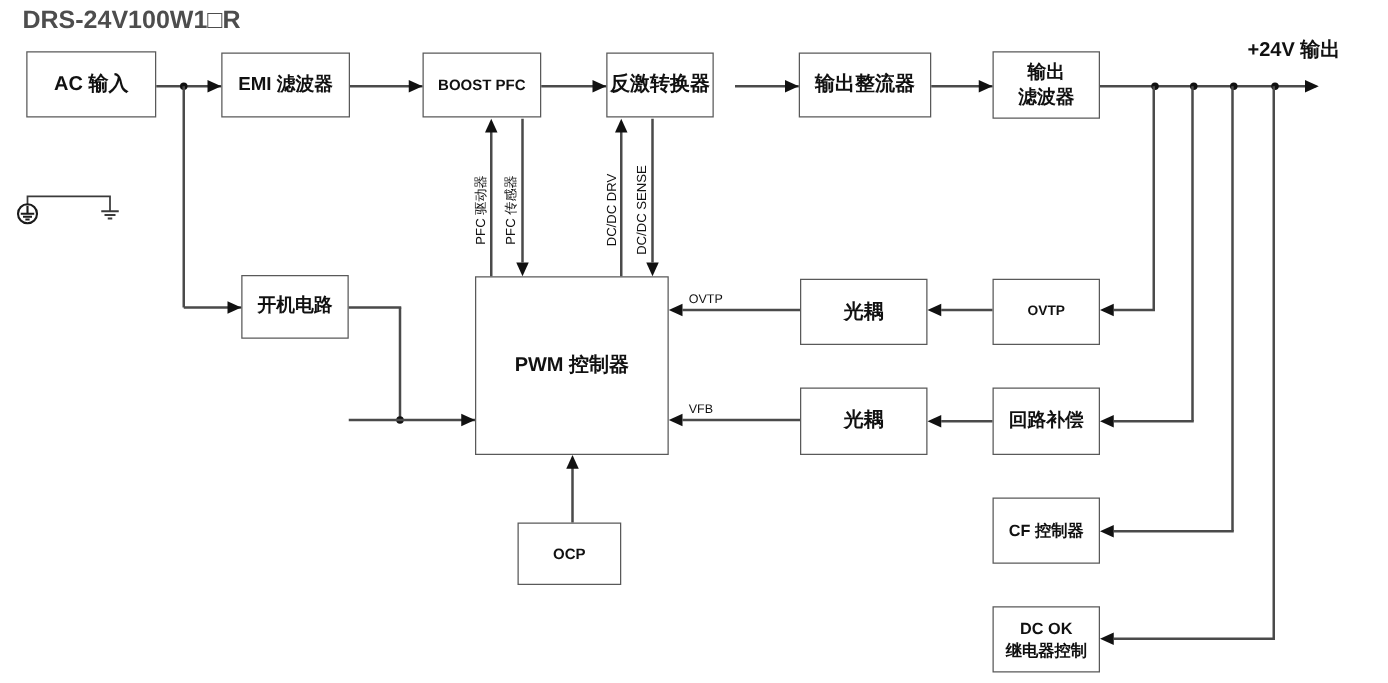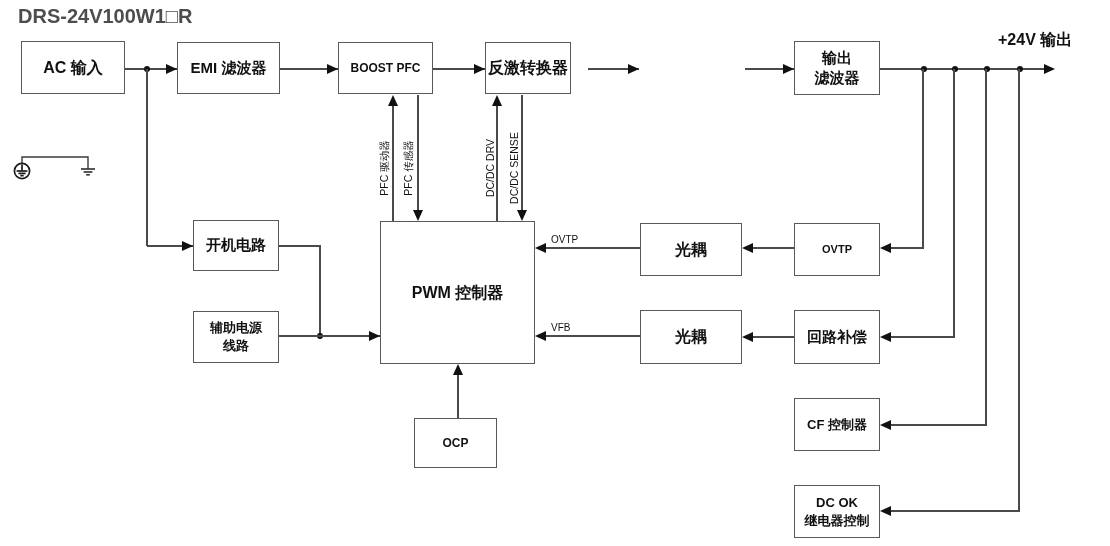--- a/index.html
+++ b/index.html
@@ -38,32 +38,31 @@
     </div>
   <div class="box" style="left:177px;top:42px;width:103px;height:52px;">
       <span>EMI 滤波器</span>
     </div>
   <div class="box fs12" style="left:338px;top:42px;width:95px;height:52px;">
       <span>BOOST PFC</span>
     </div>
   <div class="box fs16" style="left:485px;top:42px;width:86px;height:52px;">
       <span>反激转换器</span>
     </div>
+  <div class="box fs16" style="left:639px;top:42px;width:106px;height:52px;">
+      <span>输出整流器</span>
+    </div>
   <div class="box" style="left:794px;top:41px;width:86px;height:54px;">
     <span>输出</span>
     <span>滤波器</span>
   </div>
 
   <div class="box" style="left:193px;top:220px;width:86px;height:51px;">
       <span>开机电路</span>
     </div>
-  <div class="box fs13" style="left:193px;top:311px;width:86px;height:52px;">
-    <span>辅助电源</span>
-    <span>线路</span>
-  </div>
   <div class="box fs16" style="left:380px;top:221px;width:155px;height:143px;text-align:right;">
       <span>PWM 控制器</span>
     </div>
   <div class="box fs12" style="left:414px;top:418px;width:83px;height:50px;">
       <span>OCP</span>
     </div>
 
   <div class="box fs16" style="left:640px;top:223px;width:102px;height:53px;">
       <span>光耦</span>
     </div>

